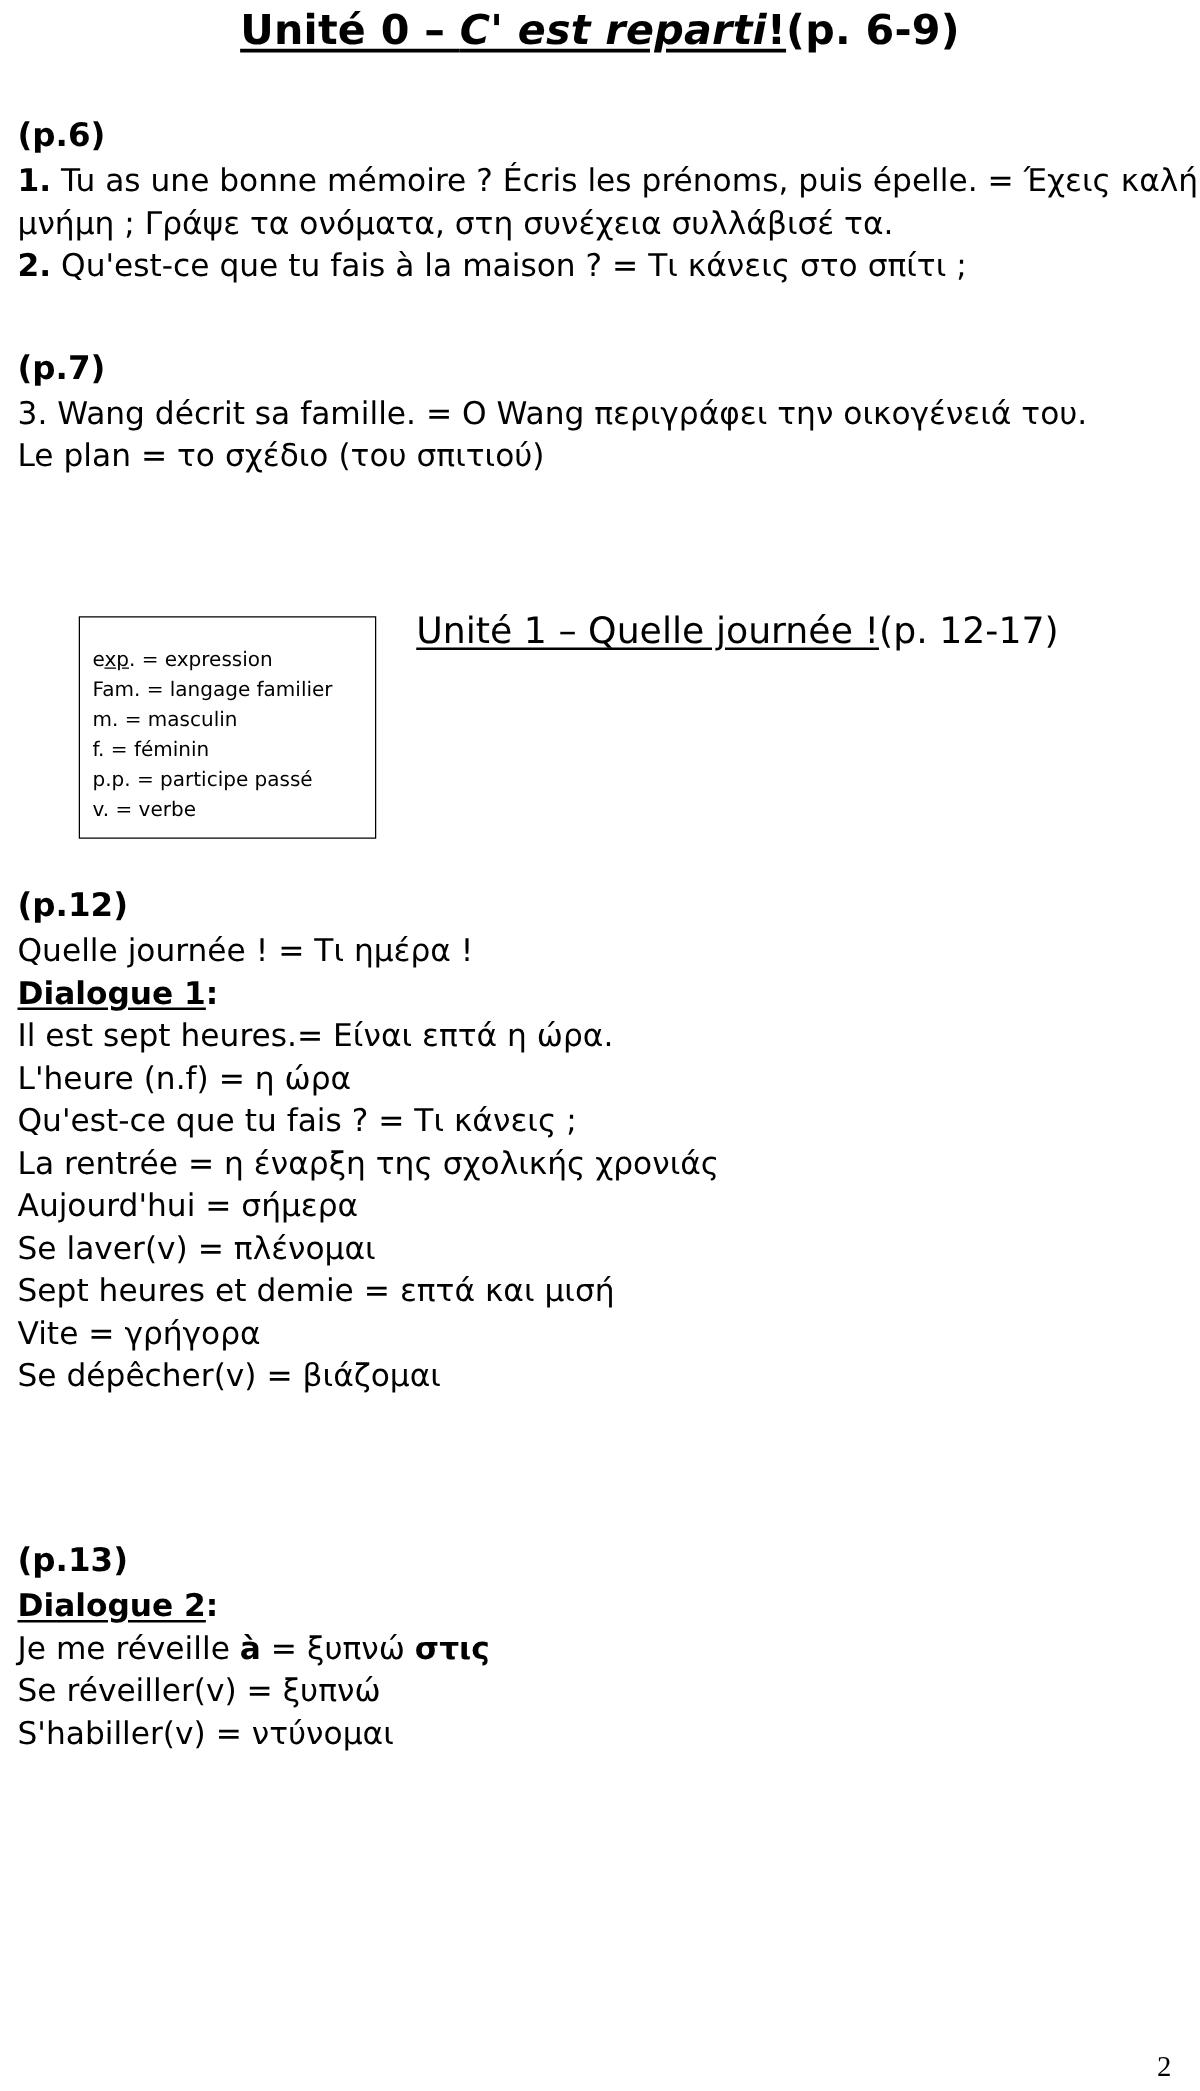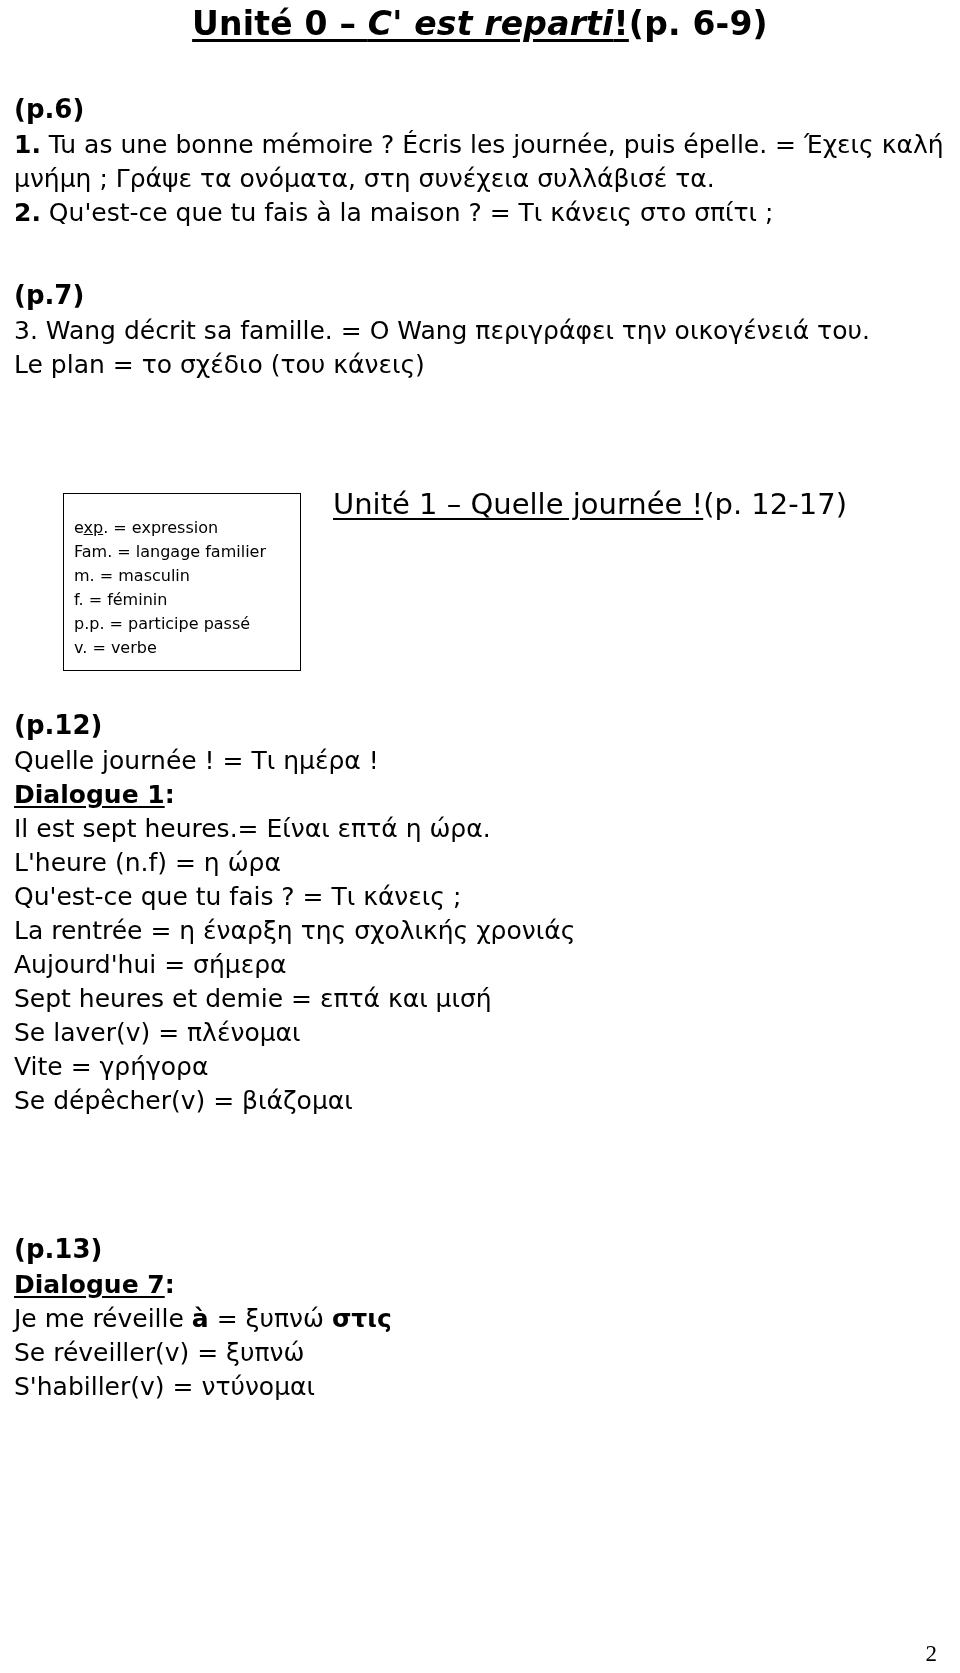--- a/index.html
+++ b/index.html
@@ -127,29 +127,29 @@
 
 <div class="page">
 
   <div class="doc-title">
     <span class="u"><span>Unité 0 – </span><span class="ital">C' est reparti</span></span><span class="u">!</span><span>(p. 6-9)</span>
   </div>
 
   <div class="block-p6">
     <div class="section-label">(p.6)</div>
 
-    <div class="line"><span class="num">1.</span><span> Tu as une bonne mémoire ? Écris les journée, puis épelle. = Έχεις καλή</span></div>
+    <div class="line"><span class="num">1.</span><span> Tu as une bonne mémoire ? Écris les prénoms, puis épelle. = Έχεις καλή</span></div>
     <div class="line"><span class="num"></span><span>μνήμη ; Γράψε τα ονόματα, στη συνέχεια συλλάβισέ τα.</span></div>
     <div class="line"><span class="num">2.</span><span> Qu'est-ce que tu fais à la maison ? = Τι κάνεις στο σπίτι ;</span></div>
   </div>
 
   <div class="block-p7">
     <div class="section-label">(p.7)</div>
     <div class="line"><span>3. Wang décrit sa famille. = Ο Wang περιγράφει την οικογένειά του.</span></div>
-    <div class="line"><span>Le plan = το σχέδιο (του κάνεις)</span></div>
+    <div class="line"><span>Le plan = το σχέδιο (του σπιτιού)</span></div>
   </div>
 
   <div class="mid-row">
 
     <div class="legend-box">
       <div class="legend-line"><span>e</span><span class="uu">xp</span><span>.</span><span> = expression</span></div>
       <div class="legend-line"><span>Fam.</span><span> = langage familier</span></div>
       <div class="legend-line"><span>m.</span><span> = masculin</span></div>
       <div class="legend-line"><span>f.</span><span> = féminin</span></div>
       <div class="legend-line"><span>p.p.</span><span> = participe passé</span></div>
@@ -162,29 +162,29 @@
   <div class="block-p12">
     <div class="section-label">(p.12)</div>
     <div class="line">Quelle journée ! = Τι ημέρα !</div>
     <div class="sub-head"><span class="u">Dialogue 1</span><span>:</span></div>
 
     <div class="line">Il est sept heures.= Είναι επτά η ώρα.</div>
     <div class="line">L'heure (n.f)  = η ώρα</div>
     <div class="line">Qu'est-ce que tu fais ? = Τι κάνεις ;</div>
     <div class="line">La rentrée = η έναρξη της σχολικής χρονιάς</div>
     <div class="line">Aujourd'hui = σήμερα</div>
+    <div class="line">Se laver(v) = πλένομαι</div>
     <div class="line">Sept heures et demie = επτά και μισή</div>
-    <div class="line">Se laver(v) = πλένομαι</div>
     <div class="line">Vite = γρήγορα</div>
     <div class="line">Se dépêcher(v)  = βιάζομαι</div>
   </div>
 
   <div class="block-p13">
     <div class="section-label">(p.13)</div>
-    <div class="sub-head"><span class="u">Dialogue 7</span><span>:</span></div>
+    <div class="sub-head"><span class="u">Dialogue 2</span><span>:</span></div>
 
     <div class="line"><span>Je me réveille </span><span class="b">à</span><span> = ξυπνώ </span><span class="b">στις</span></div>
 
     <div class="line">Se réveiller(v)  = ξυπνώ</div>
     <div class="line">S'habiller(v) = ντύνομαι</div>
   </div>
 
   <div class="page-number">2</div>
 
 </div>

